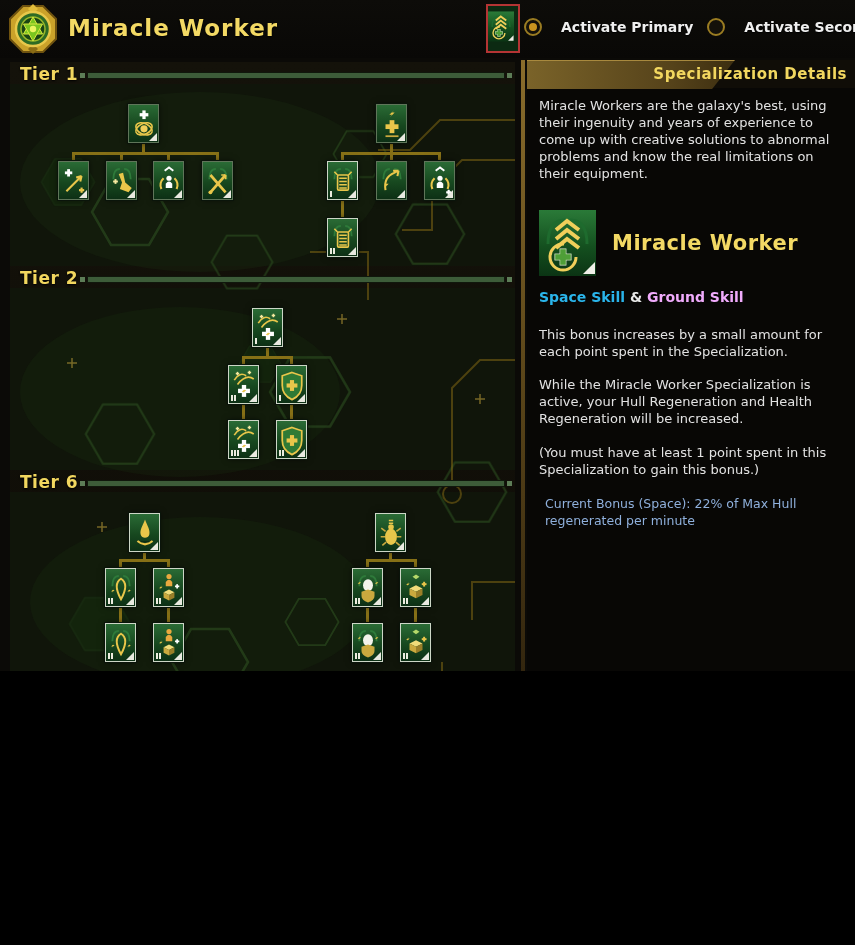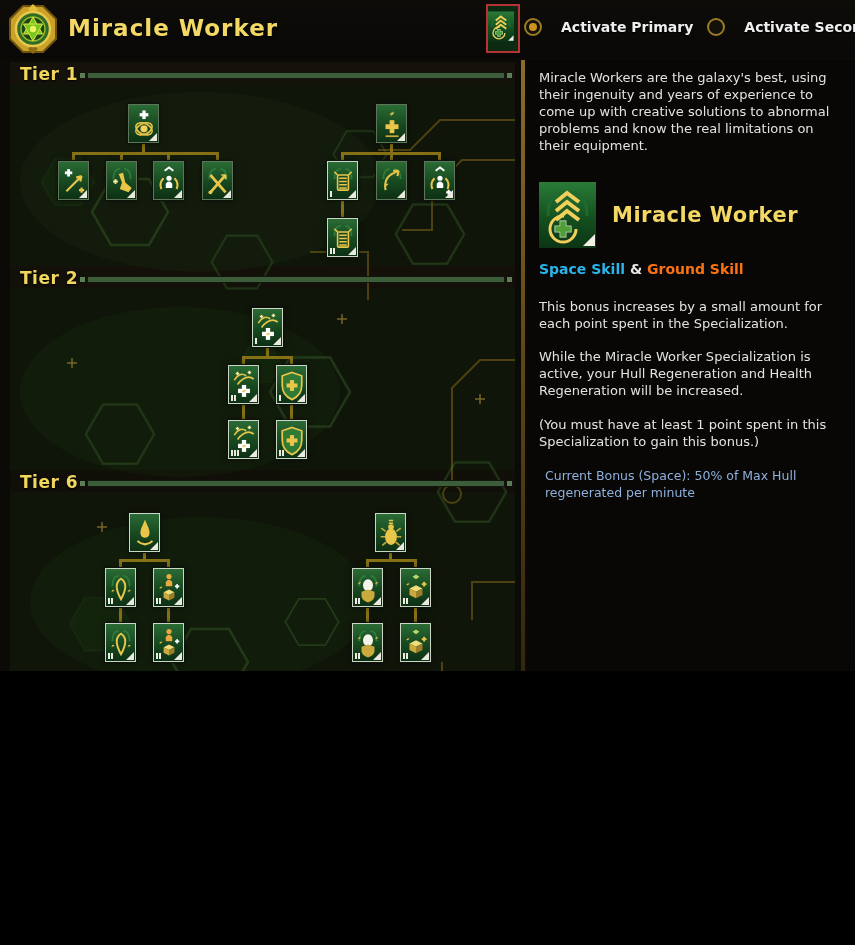--- a/index.html
+++ b/index.html
@@ -45,21 +45,21 @@
   .dp-title{position:absolute;right:8px;top:5px;font-size:15px;font-weight:bold;color:#f2d75f;letter-spacing:.5px;}
   .dp-body{padding:10px 12px 0 12px;color:#e2e2e2;font-size:13px;line-height:1.3;}
   .dp-body p{margin:0 0 0 0;}
   .desc{margin-bottom:28px !important;}
   .spec-row{display:flex;align-items:center;margin:0 0 12px 0;}
   .spec-big-icon{width:57px;height:66px;flex:0 0 auto;}
   .spec-name{font-size:21px;font-weight:bold;color:#f3d964;margin-left:16px;letter-spacing:.5px;}
   .skill-types{font-size:14px;font-weight:bold;margin-bottom:20px;}
   .st-space{color:#2ab4ea;}
   .st-amp{color:#e8e8e8;}
-  .st-ground{color:#f97316;}
+  .st-ground{color:#f0abfc;}
   .para{margin-bottom:17px !important;}
   .stats{margin-top:2px;padding-left:6px;}
   .stat{color:#8fb0dc;font-size:12.5px;line-height:1.35;margin-bottom:7px;}
   
   .progress{position:absolute;left:10px;top:916px;width:840px;height:24px;}
   .pbar{position:absolute;left:2px;top:6px;width:833px;height:9px;border-radius:5px;
       background:linear-gradient(180deg,#8cc8ff,#2a84e0 45%,#0a4fa8);
       border:1px solid #073a7c;box-shadow:0 0 7px #1a6fd0;}
   .ms{position:absolute;display:flex;align-items:center;justify-content:center;border-radius:50%;
       background:radial-gradient(circle at 50% 32%,#dceeff,#6aaae0 48%,#2264b4);
@@ -673,20 +673,24 @@
             <i></i>
           </span>
           <span class="tri"></span>
         </div>
       </div>
   </div>
 
   <div class="divider"></div>
 
   <div class="right-panel">
+    <div class="dp-hdr">
+      <div class="dp-tab"></div>
+      <div class="dp-title">Specialization Details</div>
+    </div>
     <div class="dp-body">
       <p class="desc">Miracle Workers are the galaxy's best, using their ingenuity and years of experience to come up with creative solutions to abnormal problems and know the real limitations on their equipment.</p>
       <div class="spec-row">
         <div class="spec-big-icon" id="big-spec-icon"><svg width="57" height="66" viewBox="0 0 57 66">
   <defs>
                 <linearGradient id="gb" x1="0" y1="0" x2="0" y2="1">
    <stop offset="0" stop-color="#2a7a38"></stop>
                   <stop offset=".55" stop-color="#14501f"></stop>
                   <stop offset="1" stop-color="#0b3414"></stop>
                 </linearGradient>
@@ -713,21 +717,21 @@
       </div>
       <div class="skill-types">
         <span class="st-space">Space Skill</span>
         <span class="st-amp">&amp;</span>
         <span class="st-ground">Ground Skill</span>
       </div>
       <p class="para">This bonus increases by a small amount for each point spent in the Specialization.</p>
       <p class="para">While the Miracle Worker Specialization is active, your Hull Regeneration and Health Regeneration will be increased.</p>
       <p class="para">(You must have at least 1 point spent in this Specialization to gain this bonus.)</p>
       <div class="stats">
-        <div class="stat">Current Bonus (Space): 50% of Max Hull regenerated per minute</div>
+        <div class="stat">Current Bonus (Space): 22% of Max Hull regenerated per minute</div>
       </div>
     </div>
   </div>
 
   <div class="progress">
     <div class="pbar"></div>
     <div id="milestones">
         <div class="ms num" style="left: 10.5px;">1</div>
         <div class="ms num" style="left: 145.5px;">2</div>
         <div class="ms bolt" style="left: 227.5px;">

